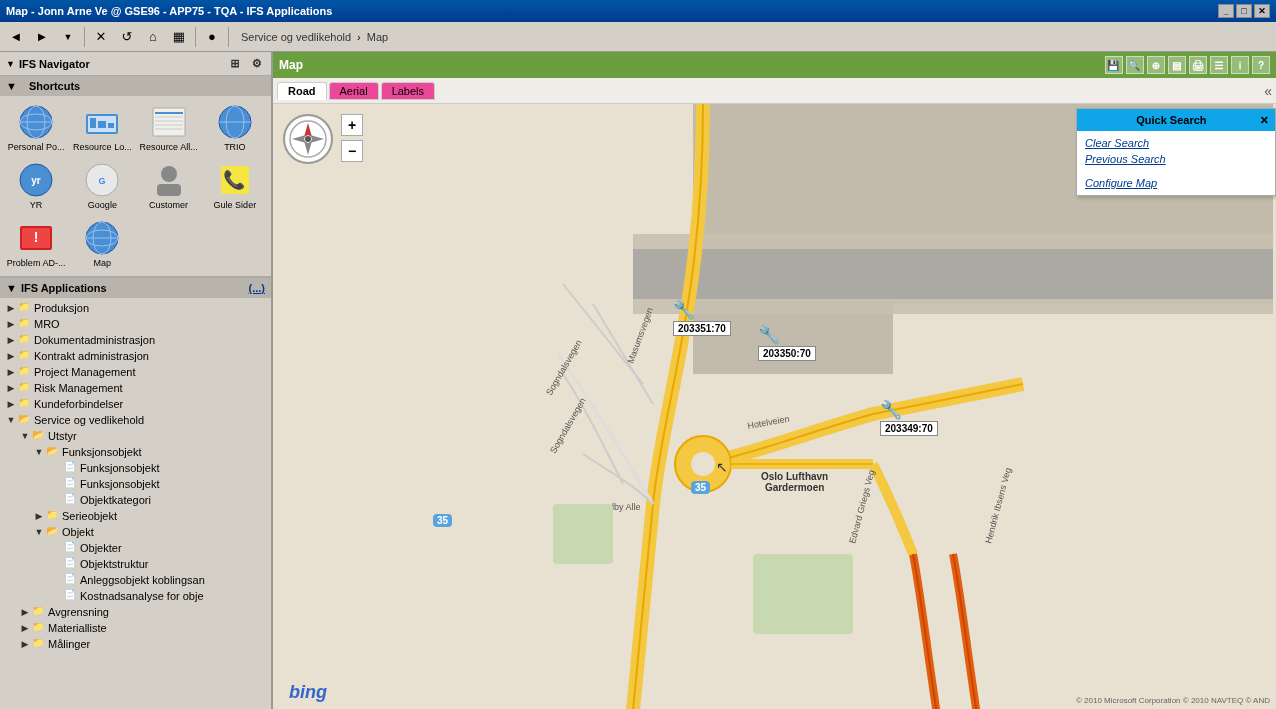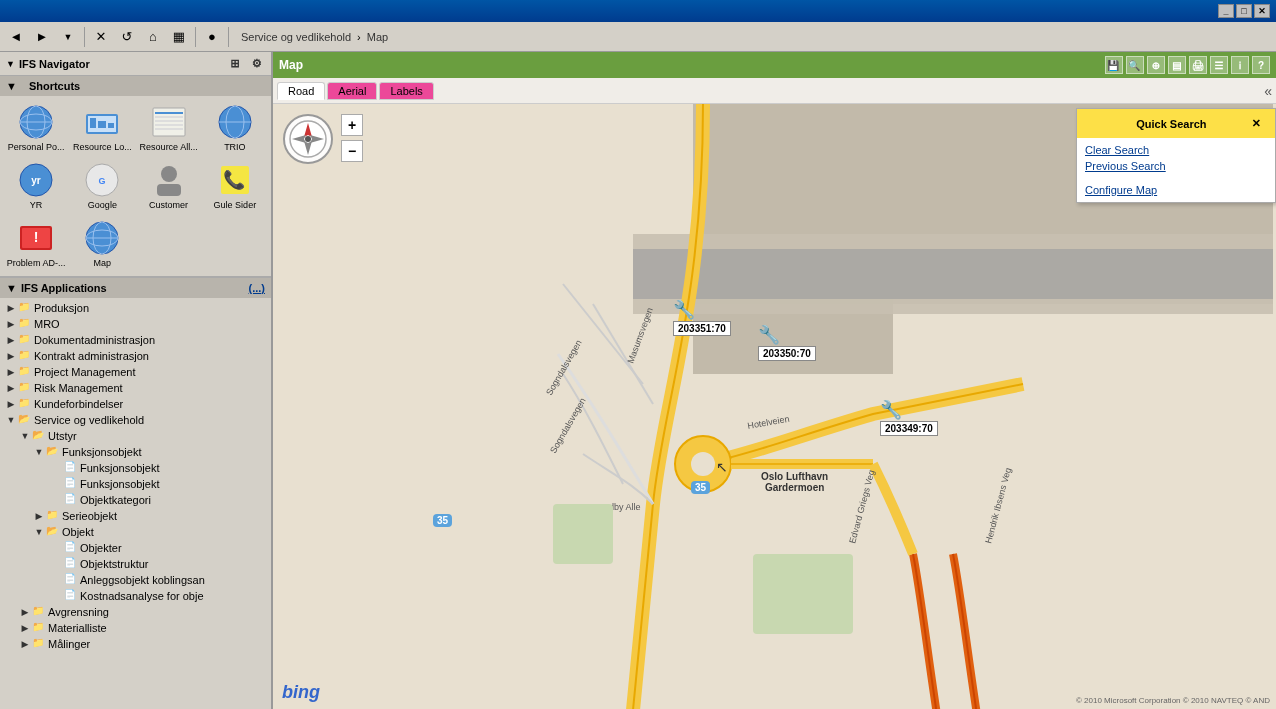--- a/index.html
+++ b/index.html
@@ -218,21 +218,21 @@
     }
     .map-view-btn {
       padding: 2px 10px;
       font-size: 11px;
       cursor: pointer;
       border: 1px solid #ccc;
       background: #ec4899;
       border-radius: 3px 3px 0 0;
       margin-right: 2px;
     }
-    .map-view-btn.active { background: white; border-bottom: 1px solid white; }
+    .map-view-btn.active { background: white; border-bottom: 1px solid white; font-weight: bold; }
     .map-view-collapse {
       margin-left: auto;
       cursor: pointer;
       font-size: 14px;
       color: #555;
     }
 
     
     #map-container {
       flex: 1;
@@ -326,44 +326,44 @@
     #quick-search {
       position: absolute;
       top: 4px;
       right: 0;
       width: 200px;
       background: white;
       border: 1px solid #aaa;
       box-shadow: 2px 2px 4px rgba(0,0,0,0.2);
     }
     #qs-header {
-      background: #fde047;
-      height: 29px;
-      display: flex;
-      align-items: center;
-      padding: 0 14px;
+      background: #0ea5e9;
+      height: 22px;
+      display: flex;
+      align-items: center;
+      padding: 0 6px;
       font-size: 11px;
       font-weight: bold;
     }
     #qs-header span { margin-left: auto; cursor: pointer; }
     .qs-link {
       display: block;
       padding: 2px 8px;
       color: #003b8e;
       text-decoration: underline;
       cursor: pointer;
       font-size: 11px;
     }
     .qs-separator { height: 8px; }
 
     
     #bing-logo {
       position: absolute;
       bottom: 6px;
-      left: 9px;
+      left: 16px;
       font-size: 16px;
       font-weight: bold;
       color: #555;
       font-style: italic;
     }
     #copyright {
       position: absolute;
       bottom: 4px;
       right: 6px;
       font-size: 8px;
@@ -372,20 +372,21 @@
 
     
     #apps-tree::-webkit-scrollbar { width: 12px; }
     #apps-tree::-webkit-scrollbar-track { background: #d4d0c8; }
     #apps-tree::-webkit-scrollbar-thumb { background: #aaa; border: 1px solid #888; }
   </style>
 </head>
 <body>
 
 <div id="title-bar">
+  <span>Map - Jonn Arne Ve @ GSE96 - APP75 - TQA - IFS Applications</span>
   <div id="title-bar-buttons">
     <div class="title-btn">_</div>
     <div class="title-btn">□</div>
     <div class="title-btn">✕</div>
   </div>
 </div>
 
 <div id="app-container">
 
   <div id="toolbar">
@@ -794,21 +795,21 @@
 
         
         <div style="position:absolute; left: 443px; top: 355px; font-size:14px; color:#333; cursor:default;">↖</div>
 
         
         <div id="quick-search">
           <div id="qs-header">
             <span>Quick Search</span>
             <span>✕</span>
           </div>
-          <div style="padding: 4px 0;">
+          <div style="padding: 4px 0; font-style: italic;">
             <a class="qs-link">Clear Search</a>
             <a class="qs-link">Previous Search</a>
             <div class="qs-separator"></div>
             <a class="qs-link">Configure Map</a>
           </div>
         </div>
 
         
         <div id="bing-logo">
           <span style="color: #3366cc; font-weight:bold; font-size:18px; font-style:italic;">bing</span>

